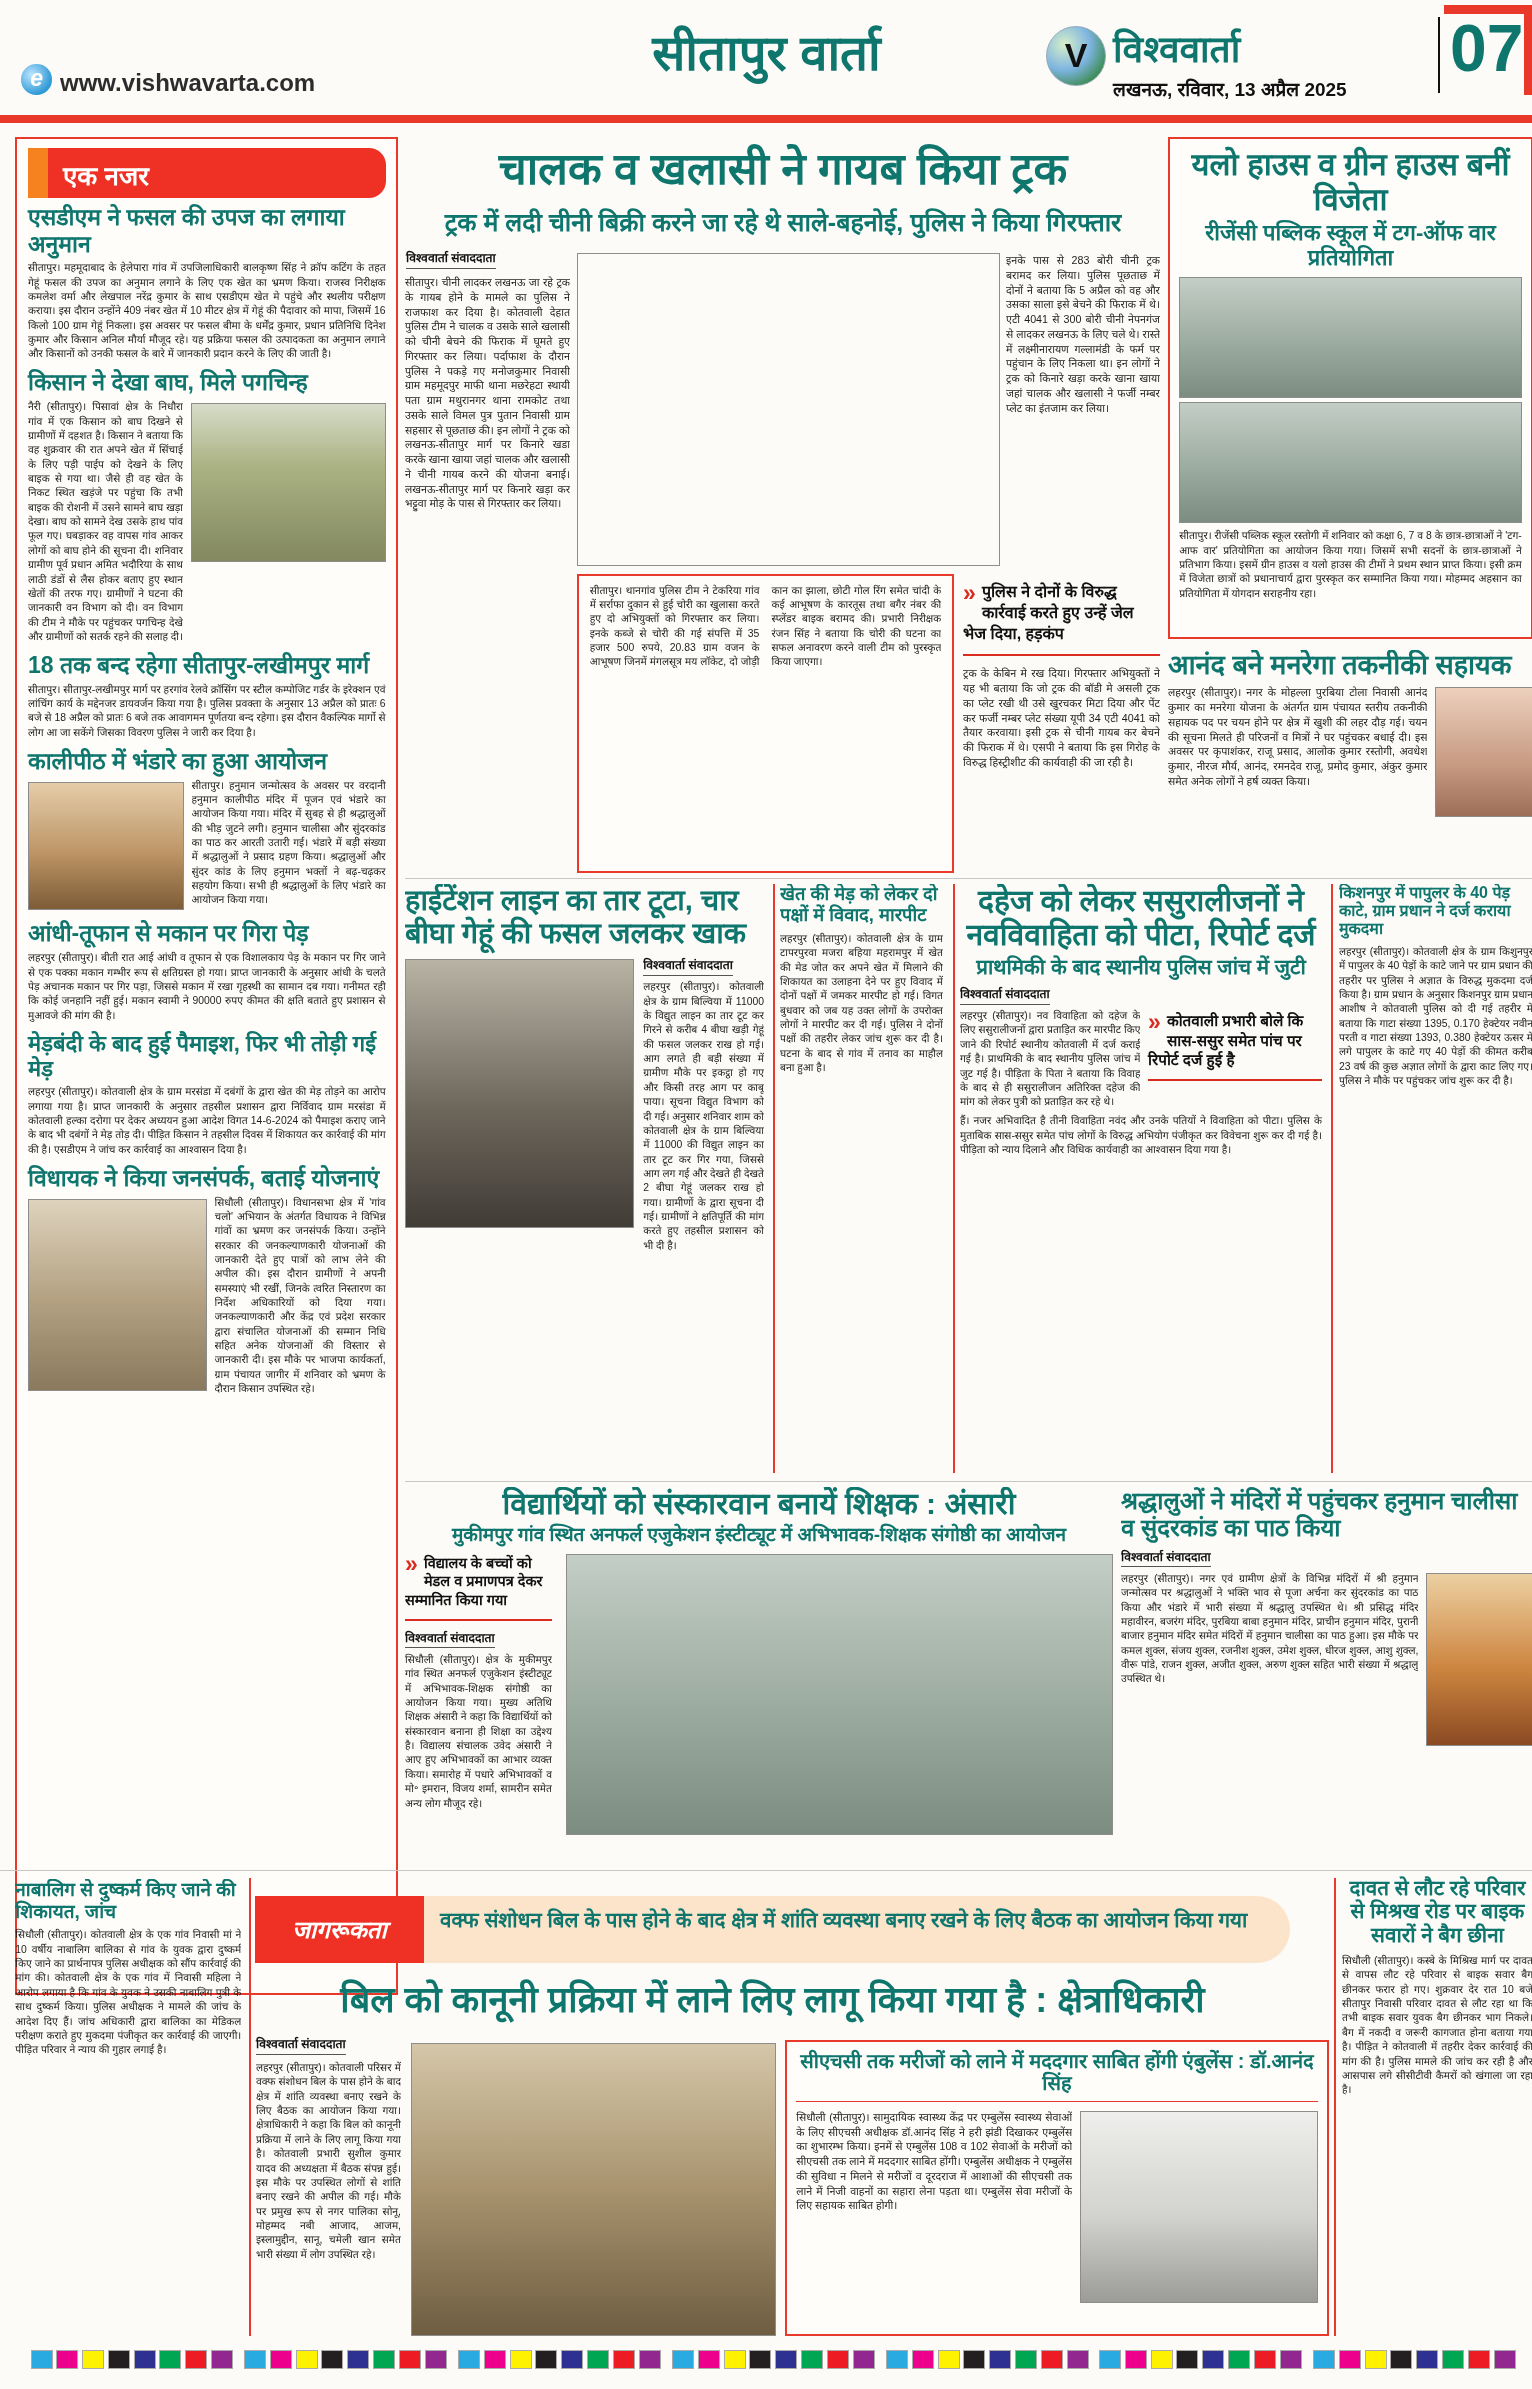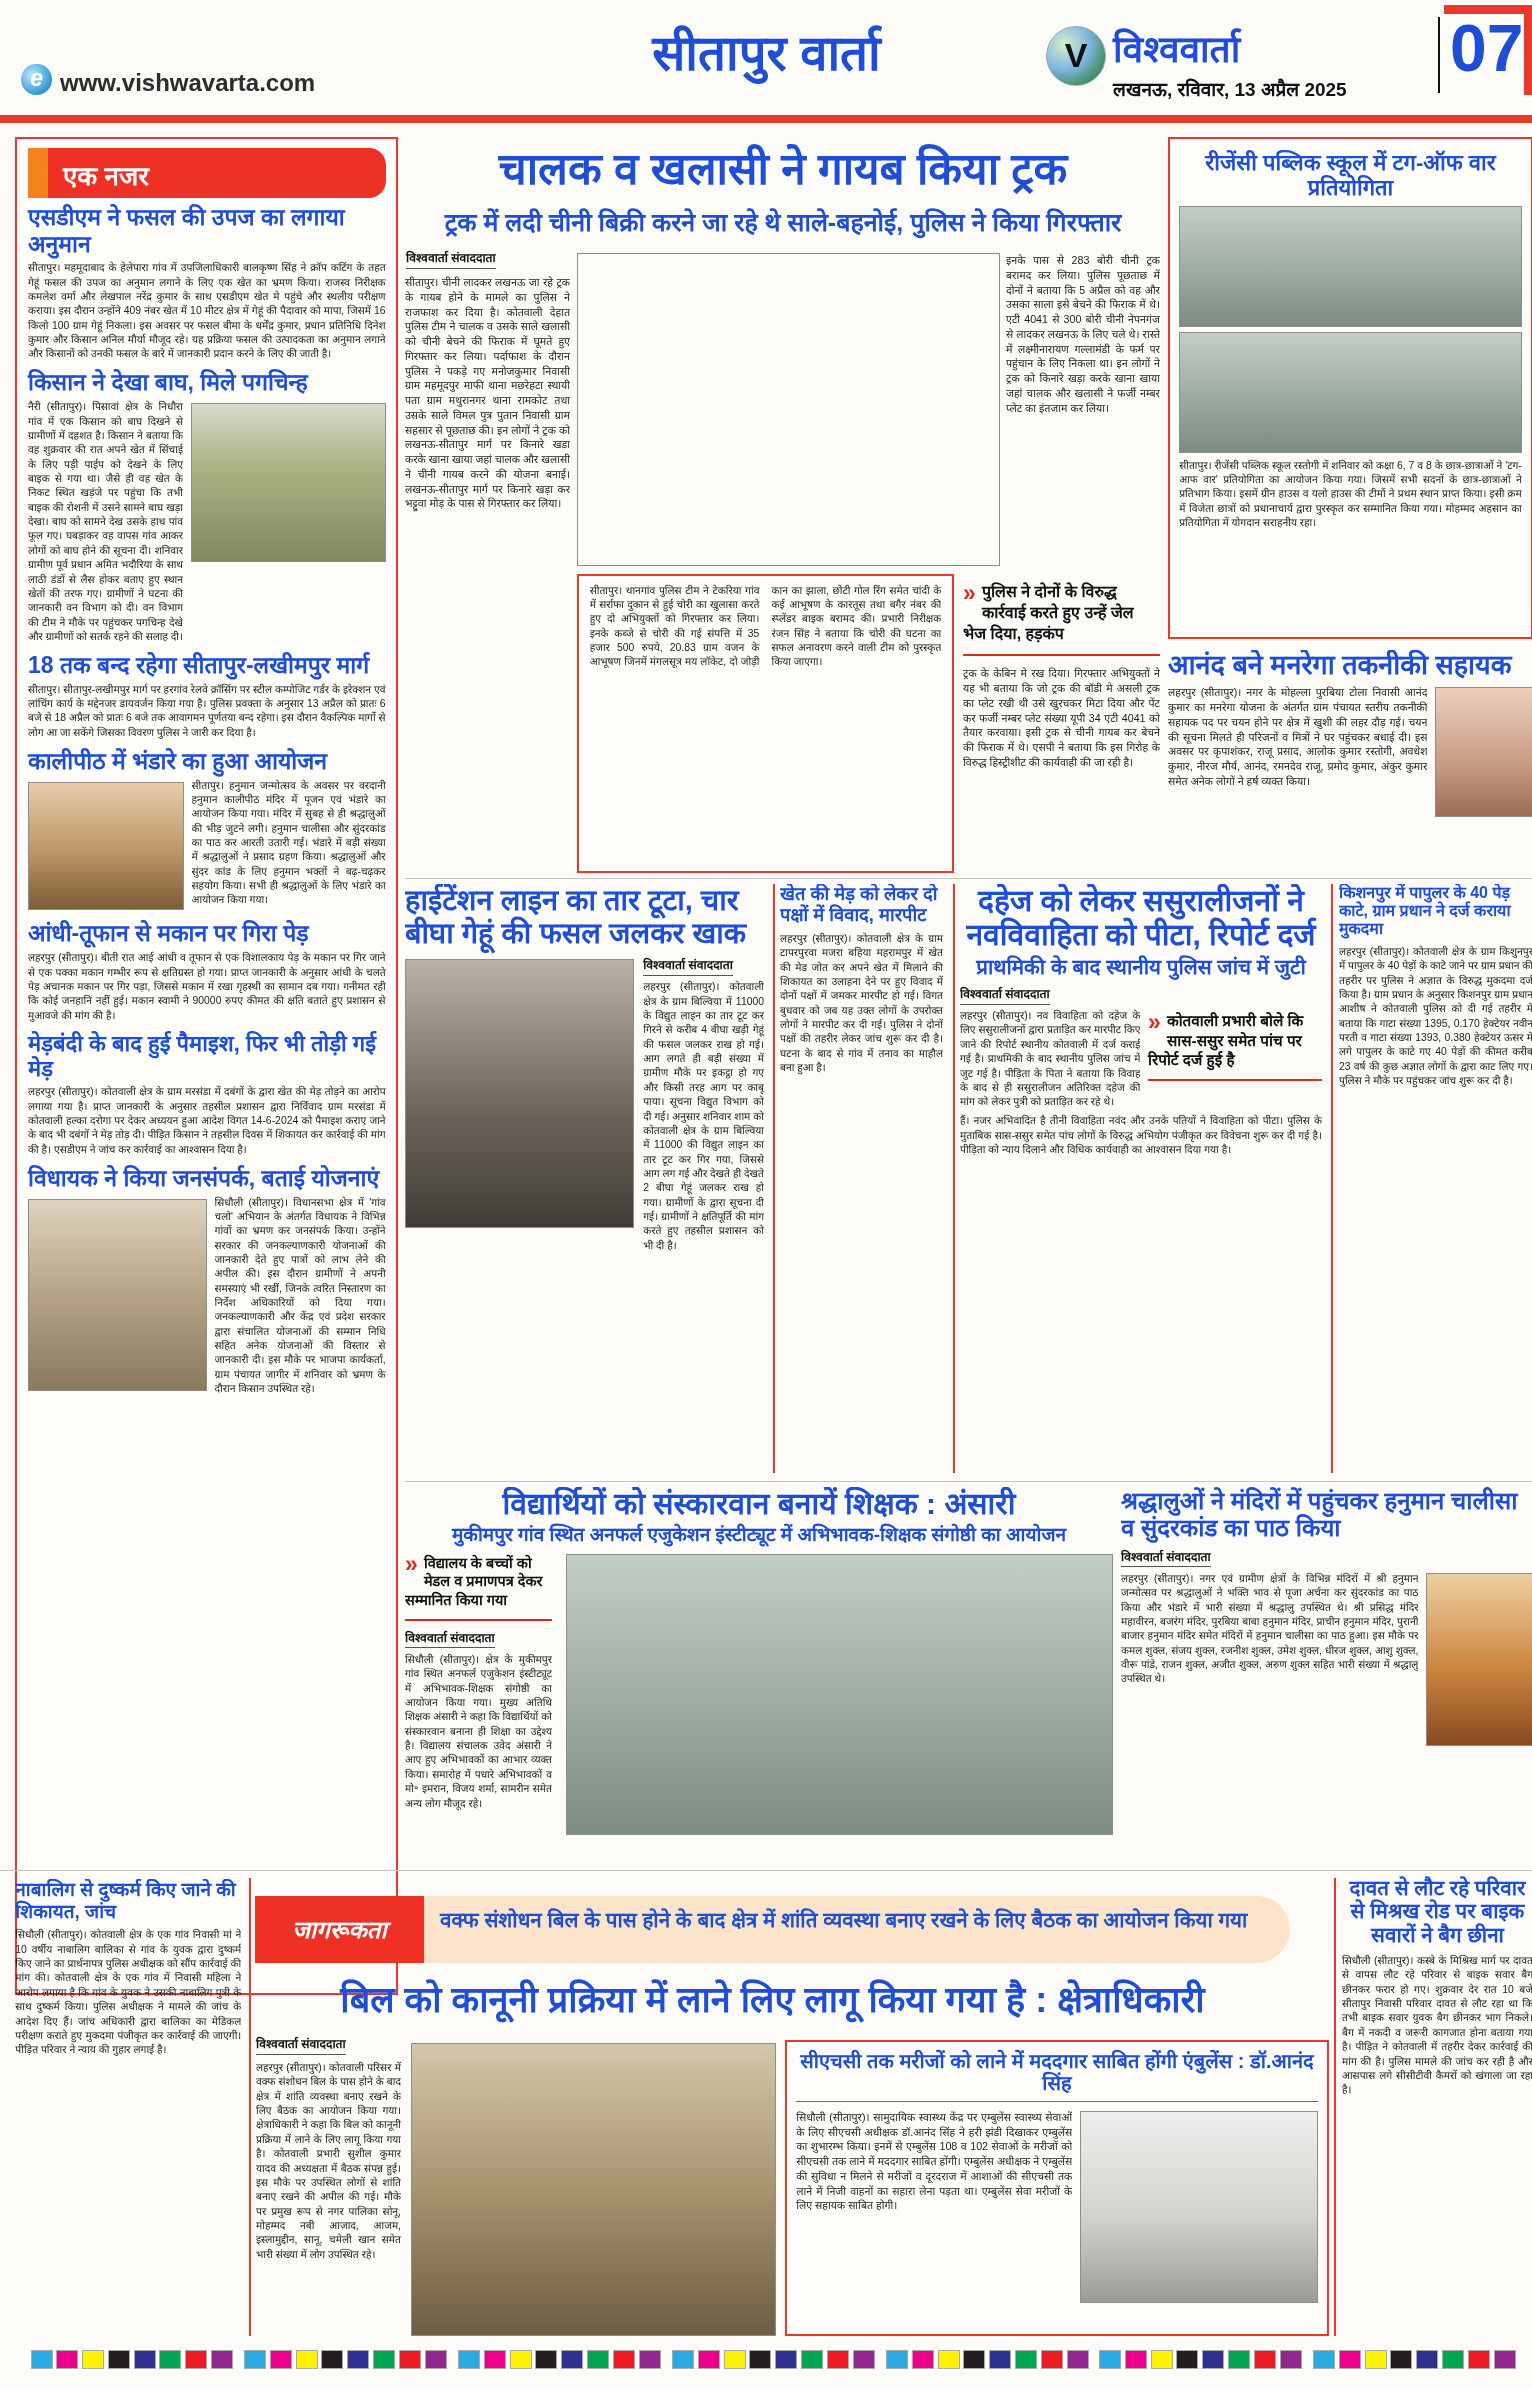--- a/index.html
+++ b/index.html
@@ -1,19 +1,19 @@
 <!DOCTYPE html>
 <html style="font-size:12.2px"><head>
 <meta charset="utf-8">
 <style>
   html,body{margin:0;padding:0;}
   body{font-family:"Liberation Sans","DejaVu Sans",sans-serif;background:#e9e7e2;}
   .page{position:relative;width:1533px;height:2389px;background:#fcfbf8;overflow:hidden;margin:0 auto;color:#1b1b1b;}
   .abs{position:absolute;}
-  .hl{font-weight:800;color:#1d4ed8;line-height:1.14;letter-spacing:0;}
+  .hl{font-weight:800;color:#0f766e;line-height:1.14;letter-spacing:0;}
   .body-txt{font-size:10.4px;line-height:1.38;text-align:justify;color:#1d1d1d;overflow:hidden;}
   .byline{font-weight:bold;font-size:12.2px;color:#111;border-bottom:1.5px solid #555;display:inline-block;padding-bottom:1.5px;}
   .photo{border:0.8px solid #8d8d8d;box-sizing:border-box;}
   .ph-field{background:linear-gradient(180deg,#d7dcc9 0%,#aab283 40%,#83885f 100%);}
   .ph-truck{background:linear-gradient(180deg,#dde3e6 0%,#c4ced4 22%,#69971f0 35%,#3e7fae 42%,#2a5e86 58%,#d9c12f 72%,#e6d85a 78%,#8c8f93 88%,#6f7276 100%);}
   .ph-group{background:linear-gradient(180deg,#c3cec6 0%,#9cab9f 55%,#7c8c81 100%);}
   .ph-burnt{background:linear-gradient(180deg,#b9b3a6 0%,#6e675c 55%,#403c36 100%);}
   .ph-portrait{background:linear-gradient(180deg,#ecd0bd 0%,#c79a82 60%,#9c6e58 100%);}
   .ph-temple{background:linear-gradient(180deg,#ecd0a2 0%,#cd853f 55%,#8a4a22 100%);}
   .ph-procession{background:linear-gradient(180deg,#ded3bd 0%,#b5a384 50%,#8a795c 100%);}
@@ -117,20 +117,21 @@
 
   <div class="abs" style="left:963px;top:582px;width:197px;">
     <div class="callout-head">
       <span class="chev">»</span>
       <span>पुलिस ने दोनों के विरुद्ध कार्रवाई करते हुए उन्हें जेल भेज दिया, हड़कंप</span>
     </div>
     <div class="body-txt" style="margin-top:10.7px;height:205px;font-size:10.7px;">ट्रक के केबिन मे रख दिया। गिरफ्तार अभियुक्तों ने यह भी बताया कि जो ट्रक की बॉडी मे असली ट्रक का प्लेट रखी थी उसे खुरचकर मिटा दिया और पेंट कर फर्जी नम्बर प्लेट संख्या यूपी 34 एटी 4041 को तैयार करवाया। इसी ट्रक से चीनी गायब कर बेचने की फिराक में थे। एसपी ने बताया कि इस गिरोह के विरुद्ध हिस्ट्रीशीट की कार्यवाही की जा रही है।</div>
   </div>
 
   <div class="abs boxed-red" style="left:1168px;top:137px;width:365px;height:502px;padding:7.6px 9.2px;">
+    <div class="hl" style="font-size:31px;text-align:center;">यलो हाउस व ग्रीन हाउस बनीं विजेता</div>
     <div class="hl" style="font-size:22px;font-weight:700;text-align:center;margin-top:3.1px;">रीजेंसी पब्लिक स्कूल में टग-ऑफ वार प्रतियोगिता</div>
     <div class="photo ph-group" style="width:100%;height:121px;margin-top:6.1px;"></div>
     <div class="photo ph-group" style="width:100%;height:121px;margin-top:4.6px;"></div>
     <div class="body-txt" style="margin-top:6.1px;height:130px;">सीतापुर। रीजेंसी पब्लिक स्कूल रस्तोगी में शनिवार को कक्षा 6, 7 व 8 के छात्र-छात्राओं ने 'टग-आफ वार' प्रतियोगिता का आयोजन किया गया। जिसमें सभी सदनों के छात्र-छात्राओं ने प्रतिभाग किया। इसमें ग्रीन हाउस व यलो हाउस की टीमों ने प्रथम स्थान प्राप्त किया। इसी क्रम में विजेता छात्रों को प्रधानाचार्य द्वारा पुरस्कृत कर सम्मानित किया गया। मोहम्मद अहसान का प्रतियोगिता में योगदान सराहनीय रहा।</div>
   </div>
 
   <div class="abs" style="left:1168px;top:650px;width:365px;height:223px;overflow:hidden;">
     <div class="hl" style="font-size:27px;margin-bottom:4.6px;">आनंद बने मनरेगा तकनीकी सहायक</div>
     <div style="overflow:hidden;">
       <div class="photo ph-portrait" style="float:right;width:98px;height:130px;margin:1.5px 0 4.6px 7.6px;"></div>

